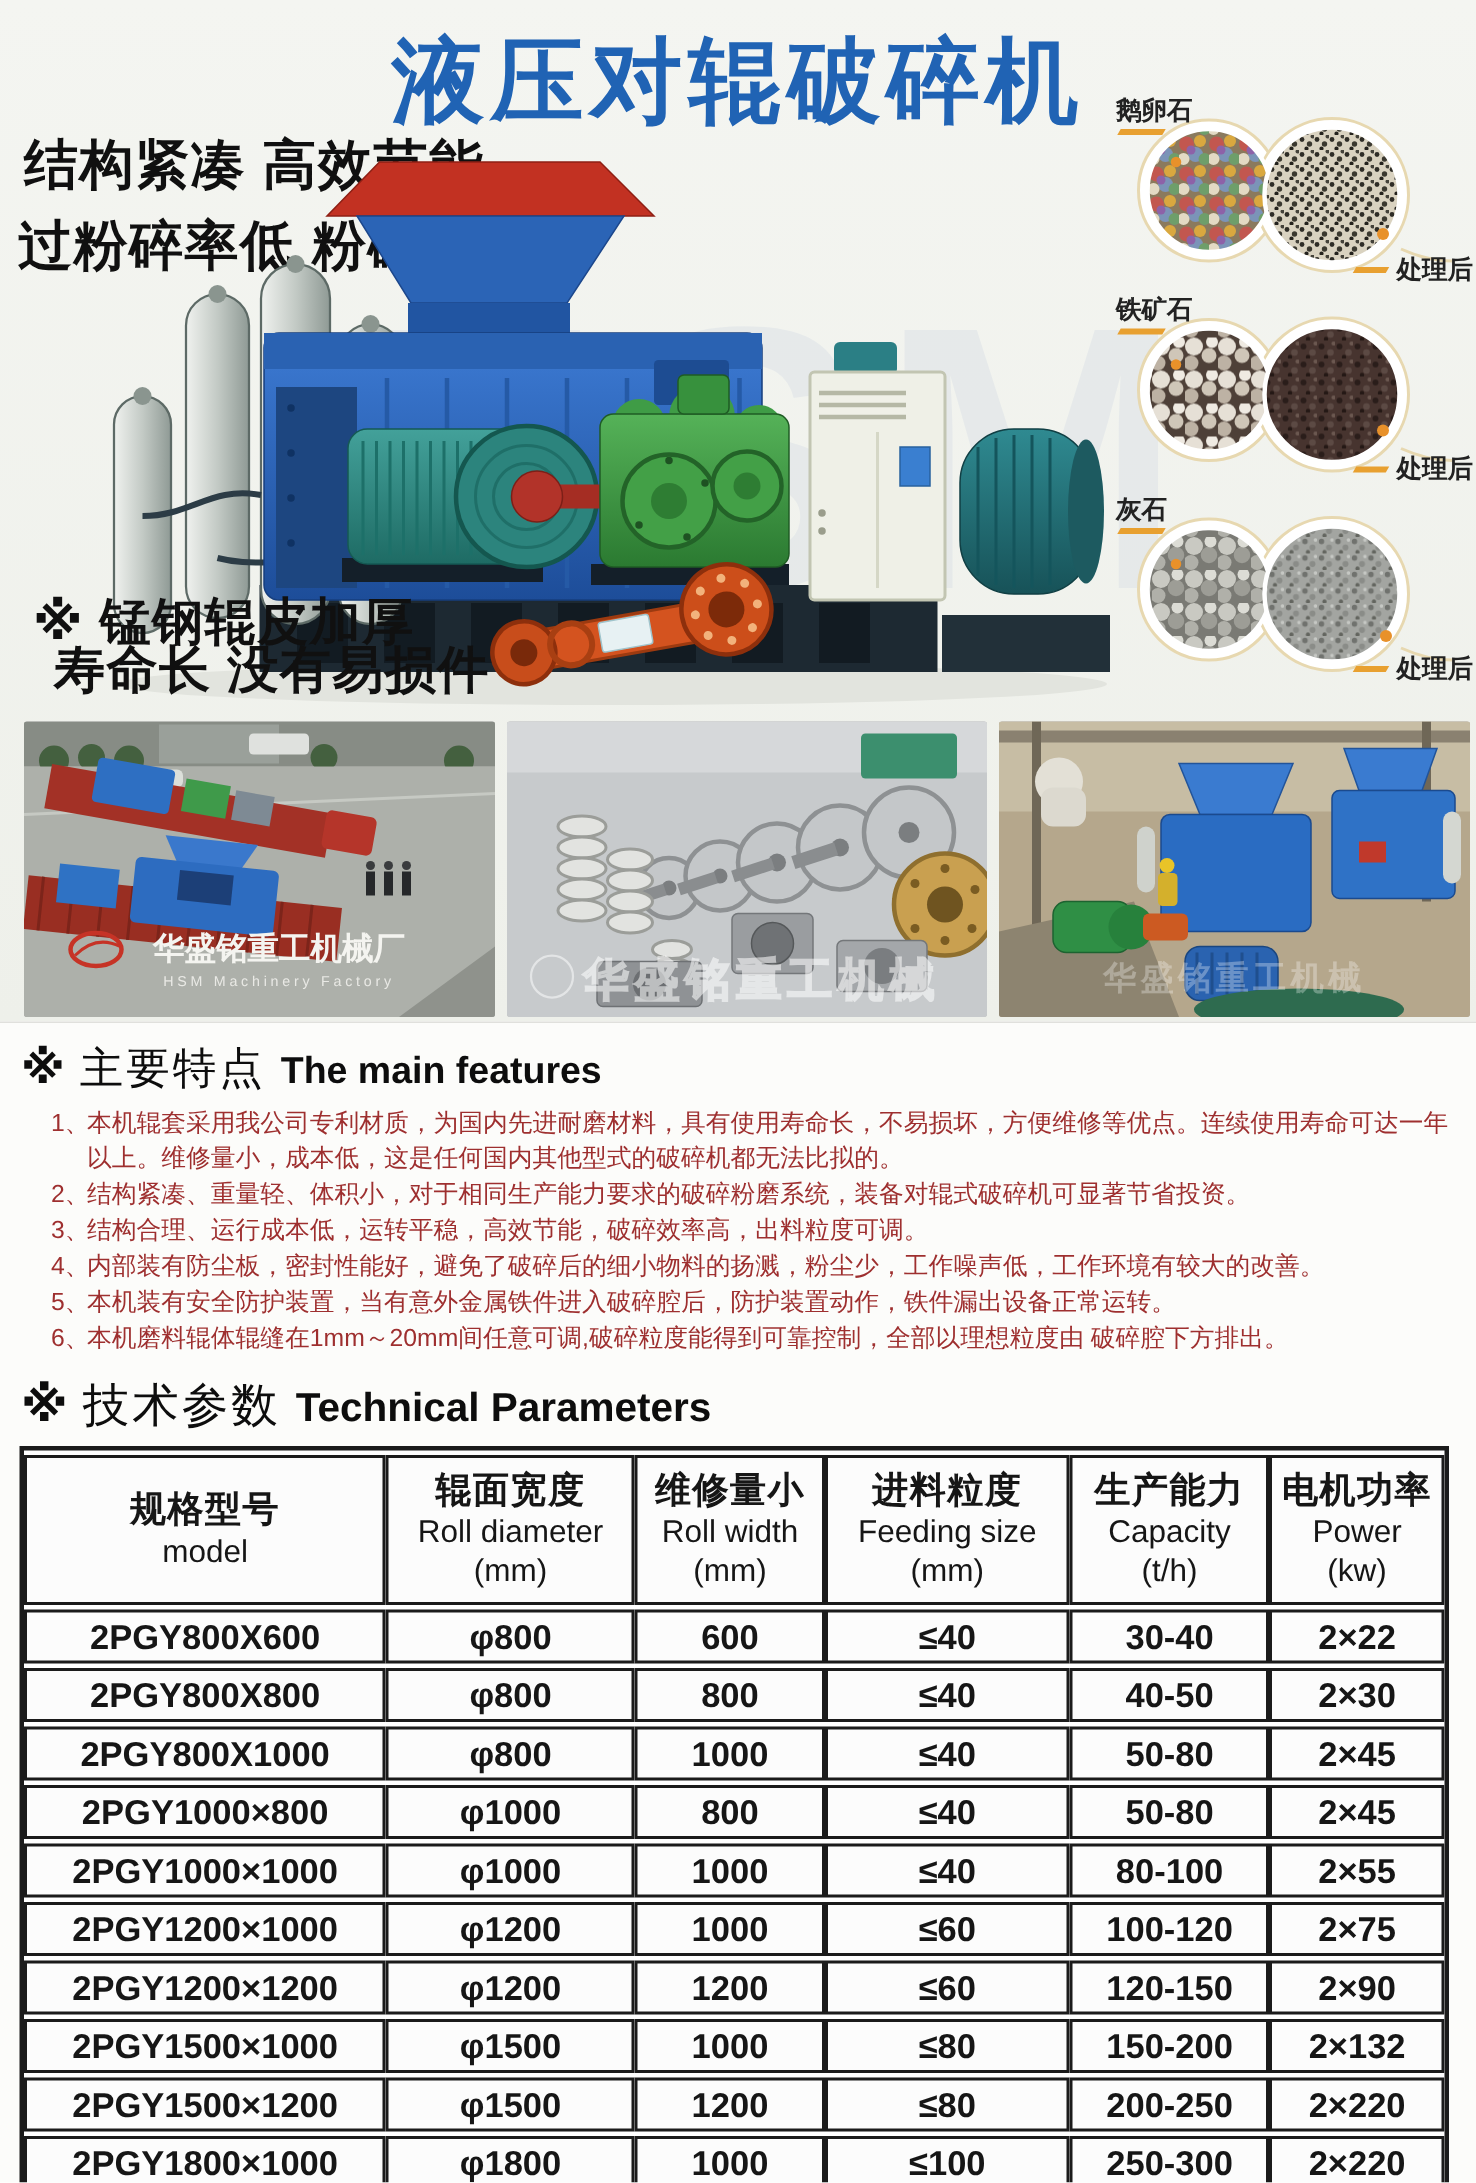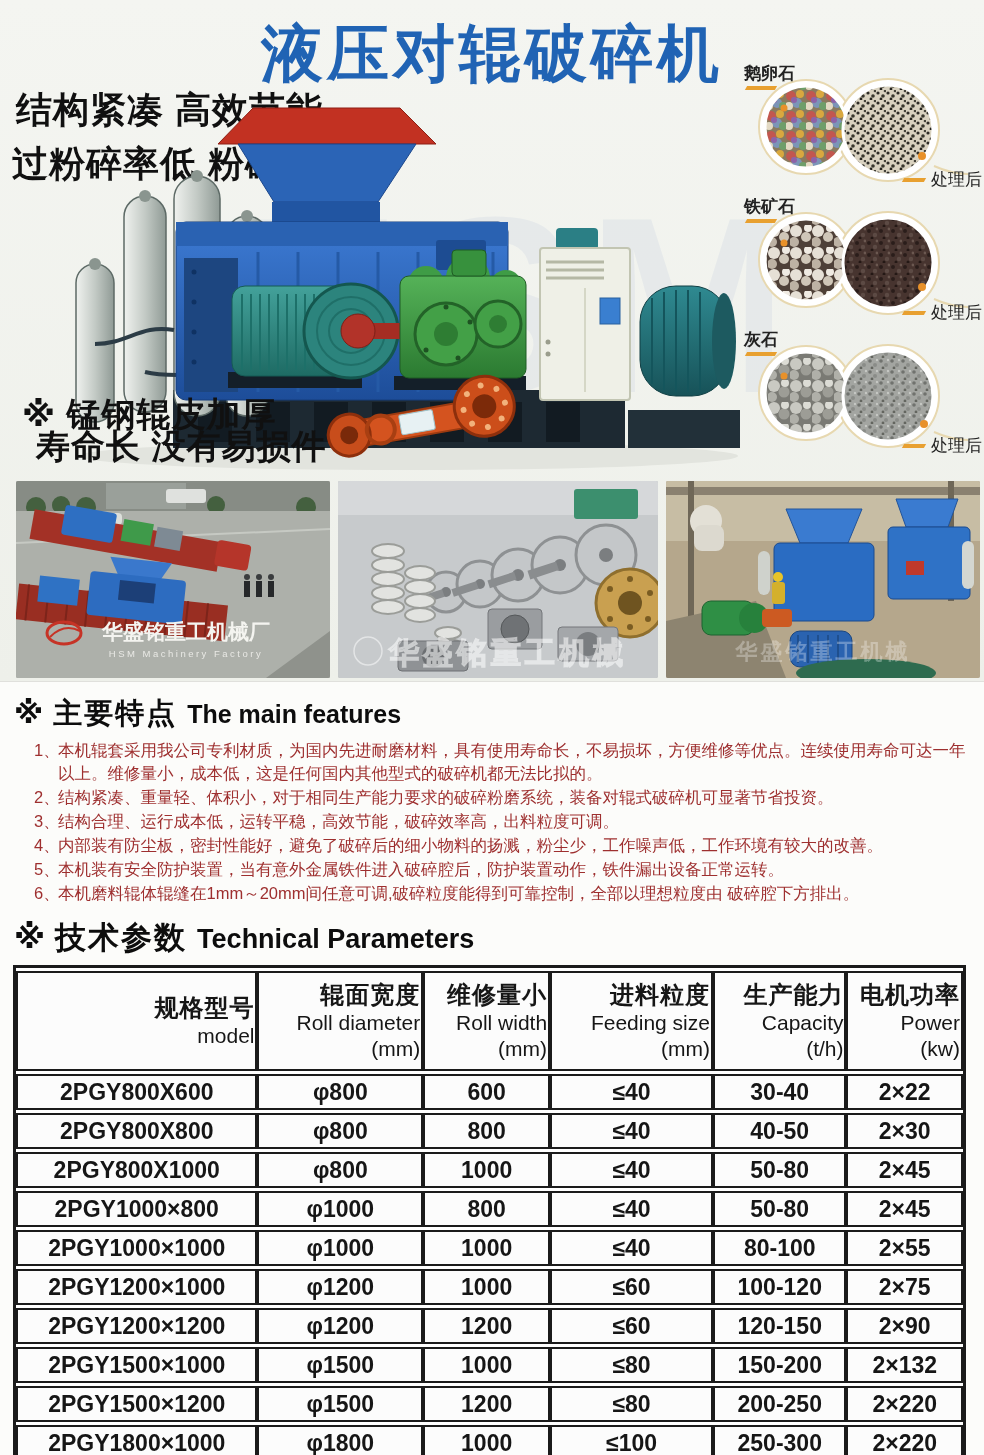--- a/index.html
+++ b/index.html
@@ -17,48 +17,48 @@
   .mid-slogan{position:absolute;font-weight:900;color:#101010;font-size:34px;letter-spacing:1px;}
   .mid-slogan.m1{left:22px;top:392px;}
   .mid-slogan.m2{left:36px;top:424px;}
   .machine{position:absolute;left:48px;top:92px;width:724px;height:386px;}
   
   .samples{position:absolute;left:740px;top:60px;width:244px;}
   .pair{position:relative;width:244px;height:133px;}
   .mat-label{position:absolute;left:4px;top:2px;font-size:17px;font-weight:700;color:#222;z-index:2;}
   .mat-label::after{content:"";display:block;width:30px;height:4px;background:#e8a030;
                     transform:skewX(-30deg);margin:1px 0 0 2px;}
-  .after-label{position:absolute;right:2px;bottom:2px;font-size:17px;font-weight:400;color:#222;}
+  .after-label{position:absolute;right:2px;bottom:2px;font-size:17px;font-weight:700;color:#222;}
   .after-label::before{content:"";display:inline-block;width:22px;height:4px;background:#e8a030;
                        transform:skewX(-30deg);margin:0 6px 3px 0;}
   .pair svg{position:absolute;left:6px;top:10px;}
   
   .photos{position:absolute;left:16px;top:481px;display:flex;gap:8px;}
   .photo{height:197px;overflow:hidden;border-radius:2px;background:#bbb;}
   
   .lower{position:absolute;top:681px;left:0;width:984px;height:774px;background:#fcfcfa;
          border-top:1px solid #e0e0dc;}
   .sec-head{display:flex;align-items:baseline;gap:10px;padding:6px 0 0 14px;color:#0d0d0d;}
   .sec-head .sym{font-size:30px;font-weight:900;}
-  .sec-head .cn{font-size:29px;font-weight:700;letter-spacing:2px;}
+  .sec-head .cn{font-size:29px;font-weight:400;letter-spacing:2px;}
   .sec-head .en{font-size:25px;font-weight:700;margin-top:12px;}
   .params-head .sym{font-size:32px;}
   .params-head .cn{font-size:31px;}
   .params-head .en{font-size:27px;}
   #features-list{list-style:none;margin:5px 10px 0 0;padding:0;}
   #features-list li{position:relative;margin:0 6px 1px 58px;padding:0;
                     font-size:16.5px;line-height:23px;color:#9e2f2f;}
   #features-list .f-num{position:absolute;left:-24px;top:0;}
   
   .tbl-wrap{margin:6px 16px 0 13px;}
   table.params{width:953px;table-layout:fixed;border-collapse:separate;border-spacing:0 3px;
                border:3px solid #1b1b1b;background:#ffffff;}
   table.params th,table.params td{border:2px solid #1b1b1b;background:#fcfcfc;
                text-align:center;vertical-align:middle;color:#161616;overflow:hidden;}
-  table.params th{height:94px;font-weight:700;text-align:right;}
+  table.params th{height:94px;font-weight:700;}
   table.params td{height:30px;font-size:23px;font-weight:700;}
   th .h-cn{display:block;font-size:24px;line-height:30px;letter-spacing:1px;}
   th .h-en{display:block;font-size:21px;font-weight:400;line-height:26px;}
   th .h-unit{display:block;font-size:21px;font-weight:400;line-height:26px;}
   col.c1{width:25.5%}col.c2{width:17.5%}col.c3{width:13.4%}
   col.c4{width:17.2%}col.c5{width:14.1%}col.c6{width:12.3%}
 </style>
 </head>
 <body>
 

